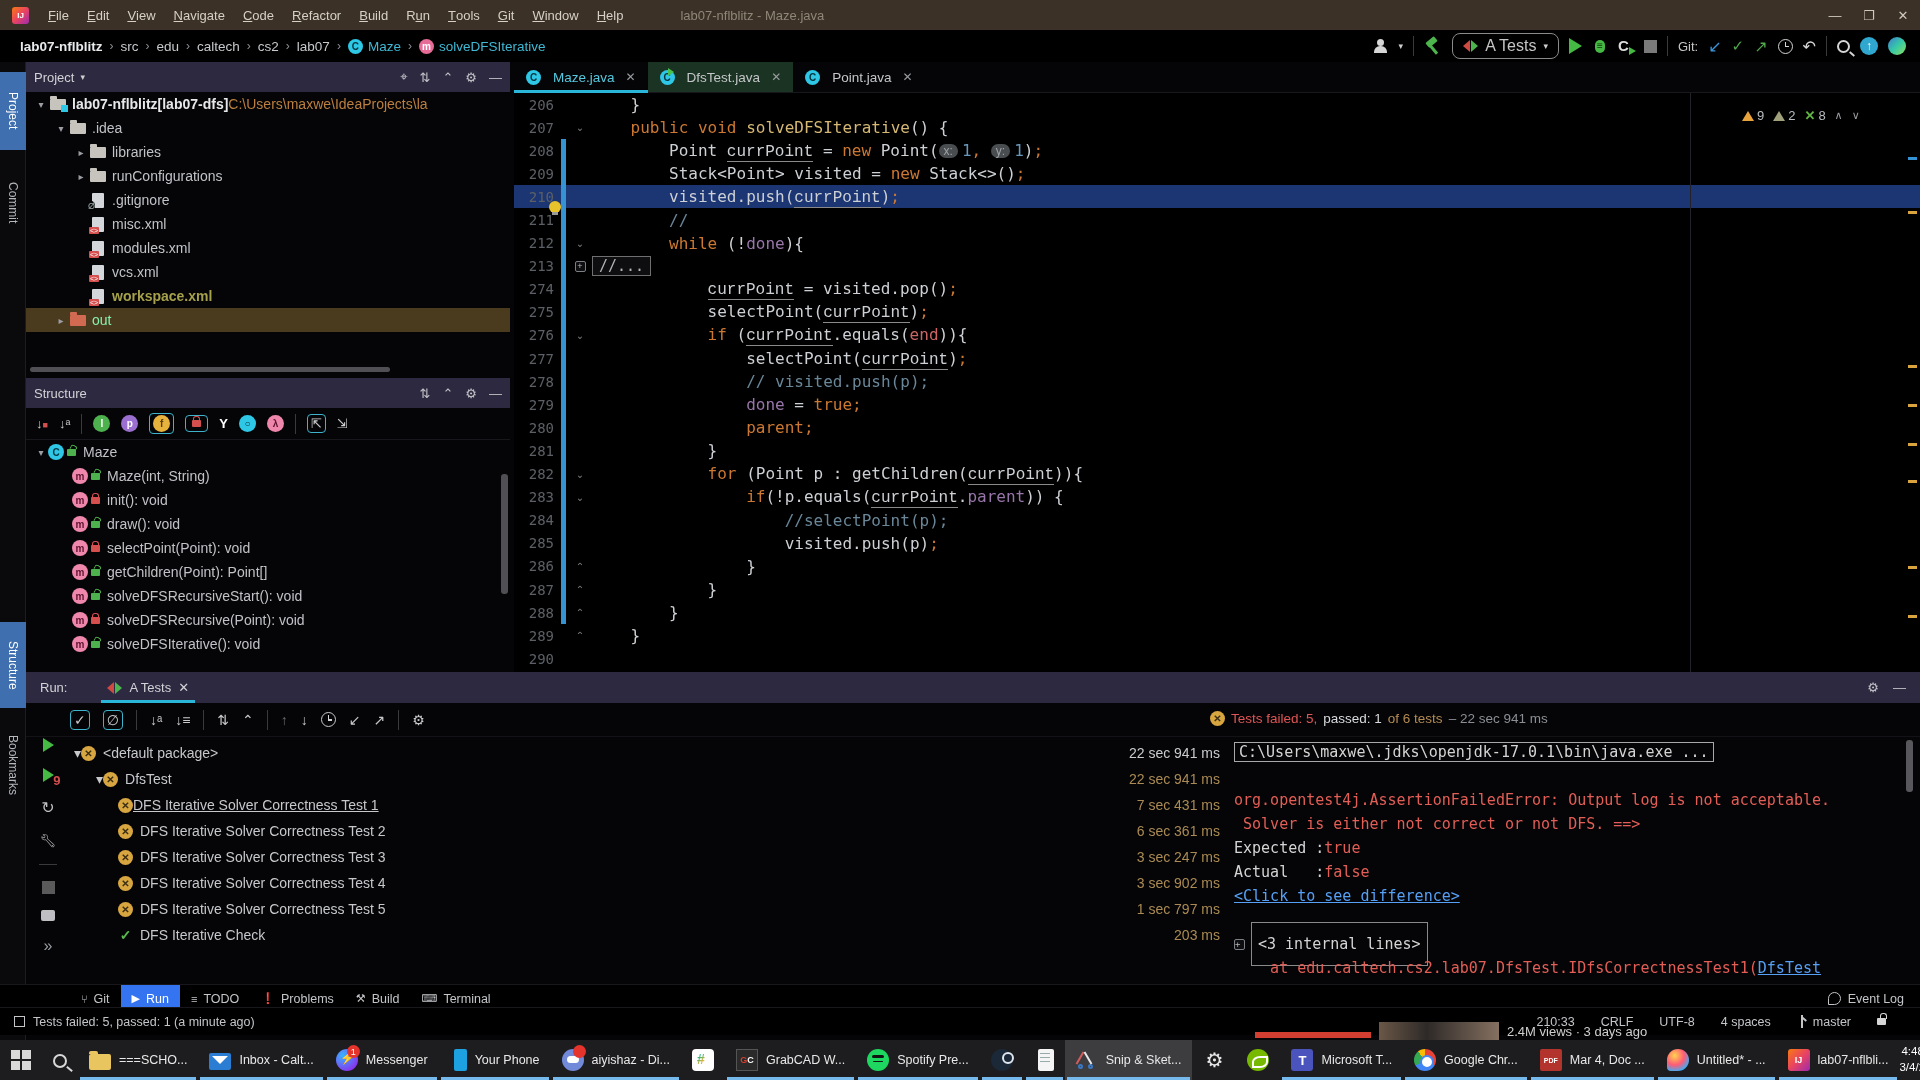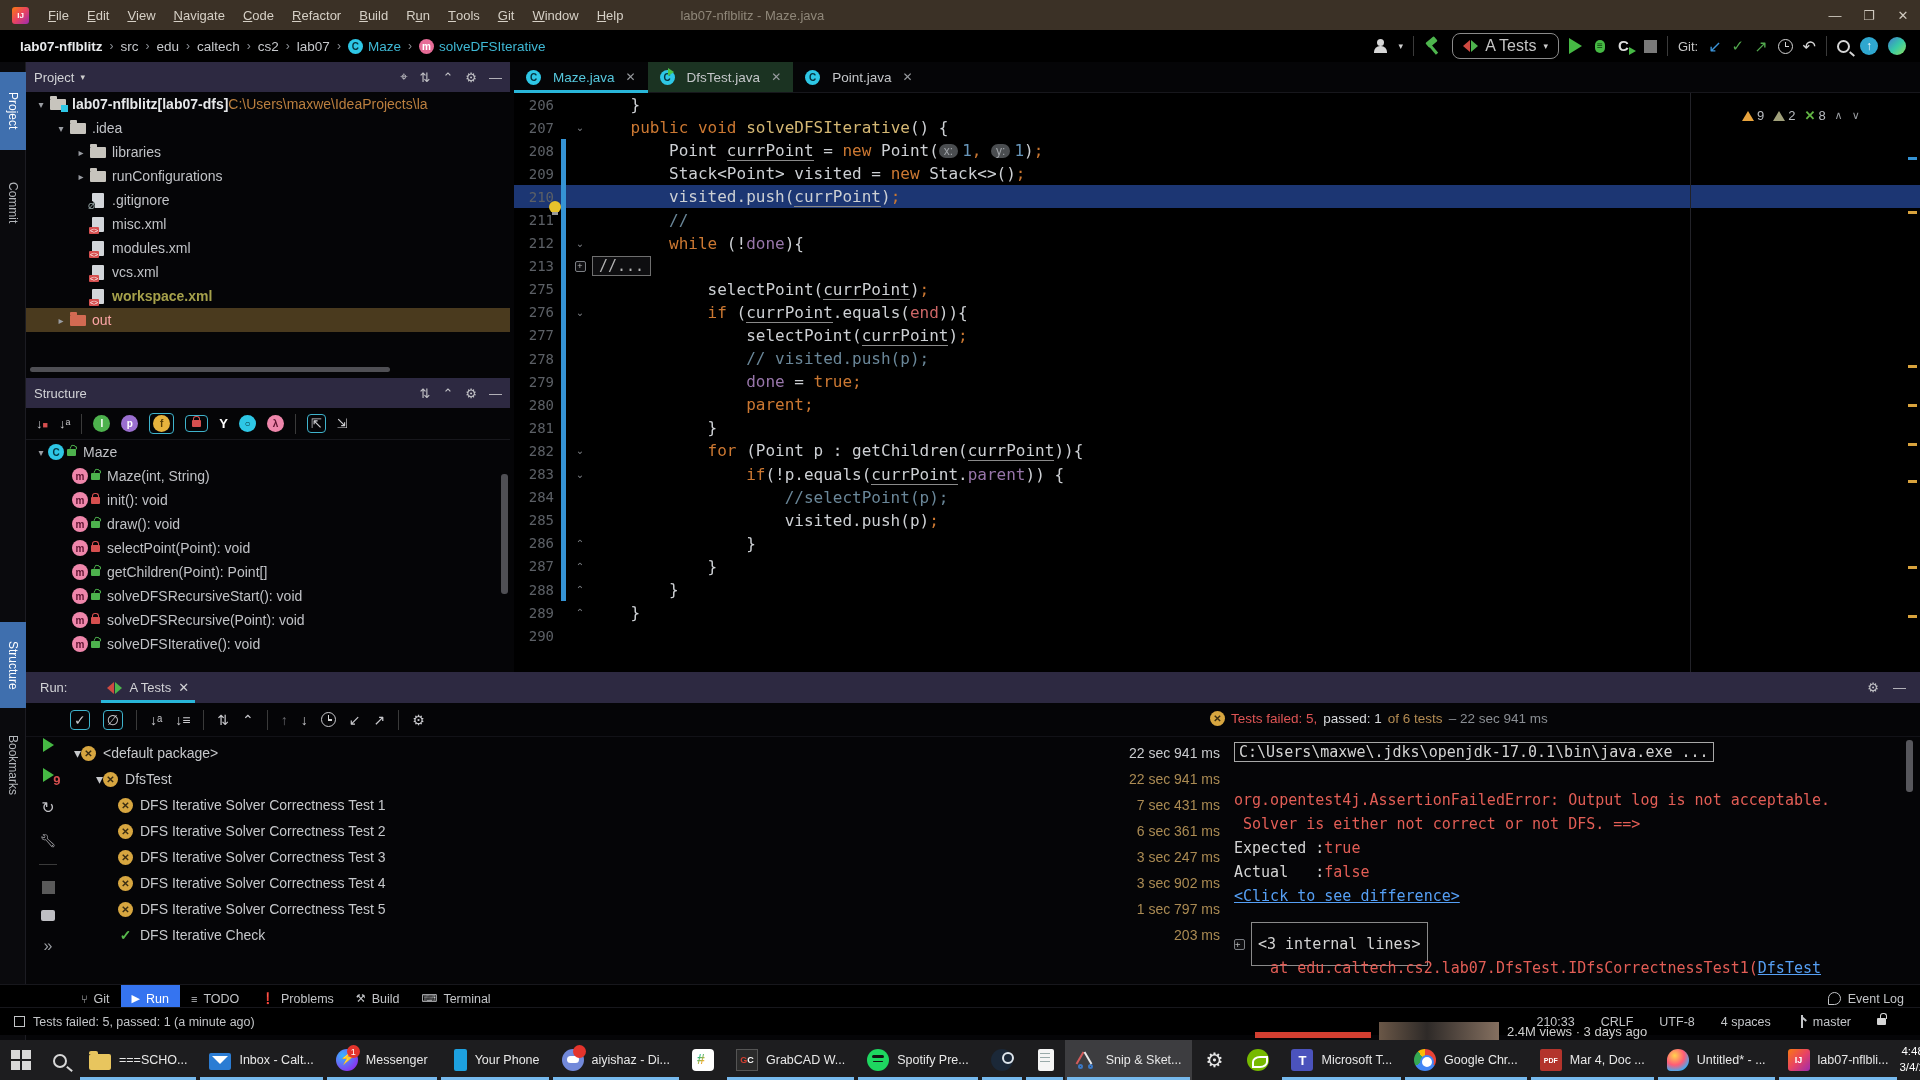--- a/index.html
+++ b/index.html
@@ -68,21 +68,21 @@
   .panel-hdr { height:30px; background:#2d2941; display:flex; align-items:center; color:#d2d3d6; font-size:13px; padding:0 8px; }
   .panel-hdr .hicons { margin-left:auto; display:flex; align-items:center; gap:12px; color:#c2c2c6; font-size:13px; }
   #project-panel { left:26px; top:62px; width:484px; height:316px; background:#050507; }
   #structure-panel { left:26px; top:378px; width:484px; height:294px; background:#050507; }
   .tree { font-size:14px; color:#c0c2c6; }
   .trow { height:24px; display:flex; align-items:center; white-space:nowrap; }
   .trow .chev { width:14px; color:#9a9da2; font-size:10px; text-align:center; flex:none; }
   .trow.selrow-brown { background:#4a3a1e; }
   .path-txt { color:#bb7f3f; }
   .mod-txt { color:#a6a14b;font-weight:bold; }
-  .out-txt { color:#fca5a5; }
+  .out-txt { color:#86efac; }
   .fold-ico { width:16px; height:11px; background:#c7c4bd; border-radius:1px; position:relative; margin:0 6px 0 2px; flex:none; }
   .fold-ico::before { content:""; position:absolute; left:0; top:-3px; width:7px; height:3px; background:inherit; border-radius:1px 1px 0 0; }
   .fold-ico.red { background:#d26a52; }
   .fold-ico.proj::after { content:""; position:absolute; right:-2px; bottom:-2px; width:7px; height:7px; background:#2ec7e6; }
   .file-ico { width:12px; height:15px; background:#d3d6da; border-radius:1px; position:relative; margin:0 8px 0 4px; flex:none; }
   .file-ico.xml::after { content:"<>"; position:absolute; left:-3px; bottom:-2px; background:#d64f4f; color:#fff; font-size:7px; padding:0 1px; border-radius:1px; }
   .file-ico.ign::after { content:"Ø"; position:absolute; left:-4px; bottom:-3px; color:#9aa; font-size:9px; background:#050507; border-radius:50%; }
   .lock { width:9px; height:7px; border-radius:1px; position:relative; margin:0 7px 0 3px; flex:none; }
   .lock::before { content:""; position:absolute; left:1px; top:-4px; width:5px; height:5px; border:1.5px solid; border-bottom:none; border-radius:3px 3px 0 0; }
   .lock.green { background:#4db24d; } .lock.green::before { border-color:#4db24d; transform:translateX(2px) rotate(25deg); }
@@ -108,21 +108,21 @@
   .cline { position:relative; height:23.1px; display:flex; align-items:center; }
   .cline.sel { background:#1c3673; }
   .lnum { width:44px; text-align:right; color:#5c6066; font:14px "DejaVu Sans Mono",monospace; flex:none; padding-right:4px; }
   .chgbar { width:10px; align-self:stretch; flex:none; position:relative; }
   .chgbar.on::before { content:""; position:absolute; left:3px; top:0; bottom:0; width:5px; background:#3593d4; }
   .foldcol { width:24px; flex:none; color:#7c7f84; font-size:10px; text-align:center; position:relative; }
   .codepre { font:16px "DejaVu Sans Mono",monospace; white-space:pre; color:#cdd0d4; }
   .tk-k { color:#cc7832; } .tk-o { color:#cc7832; } .tk-n { color:#6897bb; }
   .tk-c { color:#6a8799; } .tk-f { color:#9876aa; } .tk-e { color:#cc6666; }
   .tk-m { color:#d5b874; }
-  .tk-u { border-bottom:1px solid #8a8a8a; }
+  .tk-u { border-bottom:1px solid #8a8a8a;font-family:Liberation Mono, monospace; }
   .hintbox { display:inline-block; background:#4a4d50; color:#9fa3a7; border-radius:8px; font:12px "Liberation Sans",sans-serif; padding:0 5px; margin-right:4px; vertical-align:1px; }
   .foldbox { display:inline-block; border:1px solid #6f6f6f; background:#0e0e10; color:#b5b5b5; padding:0 6px; font:15px "DejaVu Sans Mono",monospace; }
   .bulb { position:absolute; left:-19px; top:4px; width:12px; height:12px; background:#e8c32b; border-radius:50%; }
   .bulb::after { content:""; position:absolute; left:3px; top:11px; width:6px; height:3px; background:#9a9a9a; }
   .pbox { border:1px solid #7c7f84; border-radius:2px; width:11px; height:11px; line-height:9px; display:inline-block; font-size:9px; color:#b5b5b5; background:#0e0e10; }
   #margin-guide { left:1690px; top:93px; width:1px; height:579px; background:#222228; }
   #insp-widget { left:1742px; top:108px; display:flex; align-items:center; gap:9px; font-size:13px; color:#b9bcc0; }
   .tri { width:0; height:0; border-style:solid; border-width:0 6px 10px 6px; display:inline-block; }
   .tri.warn { border-color:transparent transparent #e8a33d transparent; }
   .tri.weak { border-color:transparent transparent #a0a07a transparent; }
@@ -602,20 +602,26 @@
         <span class="foldcol">⌄</span>
         <span class="codepre"><span>        </span><span class="tk-k">while</span><span> (!</span><span class="tk-f">done</span><span>){</span></span>
       </div>
       <div class="cline">
         <span class="lnum">213</span>
         <span class="chgbar on"></span>
         <span class="foldcol"><span class="pbox">+</span></span>
         <span class="codepre"><span class="foldbox">//...</span></span>
       </div>
       <div class="cline">
+        <span class="lnum">274</span>
+        <span class="chgbar on"></span>
+        <span class="foldcol"></span>
+        <span class="codepre"><span>            </span><span class="tk-u">currPoint</span><span> = visited.pop()</span><span class="tk-o">;</span></span>
+      </div>
+      <div class="cline">
         <span class="lnum">275</span>
         <span class="chgbar on"></span>
         <span class="foldcol"></span>
         <span class="codepre"><span>            selectPoint(</span><span class="tk-u">currPoint</span><span>)</span><span class="tk-o">;</span></span>
       </div>
       <div class="cline">
         <span class="lnum">276</span>
         <span class="chgbar on"></span>
         <span class="foldcol">⌄</span>
         <span class="codepre"><span>            </span><span class="tk-k">if</span><span> (</span><span class="tk-u">currPoint</span><span>.equals(</span><span class="tk-e">end</span><span>)){</span></span>
@@ -795,21 +801,21 @@
         </div>
         <div class="test-row" style="padding-left: 26px;">
           <span class="chev">▾</span>
           <span class="fail-ico">✕</span>
           <span style="margin-left: 7px;">DfsTest</span>
           <span class="dur">22 sec 941 ms</span>
         </div>
         <div class="test-row" style="padding-left: 48px;">
           <span class="chev"></span>
           <span class="fail-ico">✕</span>
-          <span style="margin-left: 7px;">DFS Iterative Solver Correctness Test 1</span>
+          <span style=" text-decoration: underline;">DFS Iterative Solver Correctness Test 1</span>
           <span class="dur">7 sec 431 ms</span>
         </div>
         <div class="test-row" style="padding-left: 48px;">
           <span class="chev"></span>
           <span class="fail-ico">✕</span>
           <span style="margin-left: 7px;">DFS Iterative Solver Correctness Test 2</span>
           <span class="dur">6 sec 361 ms</span>
         </div>
         <div class="test-row" style="padding-left: 48px;">
           <span class="chev"></span>

